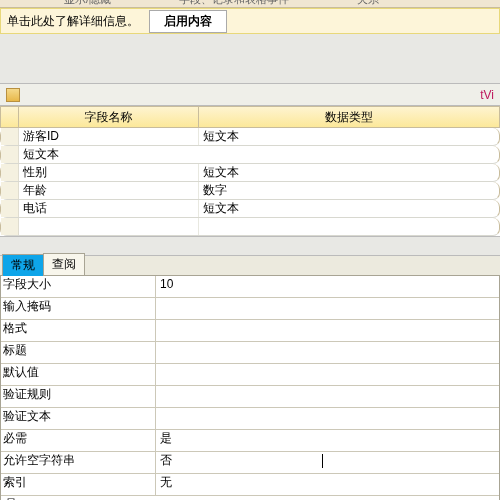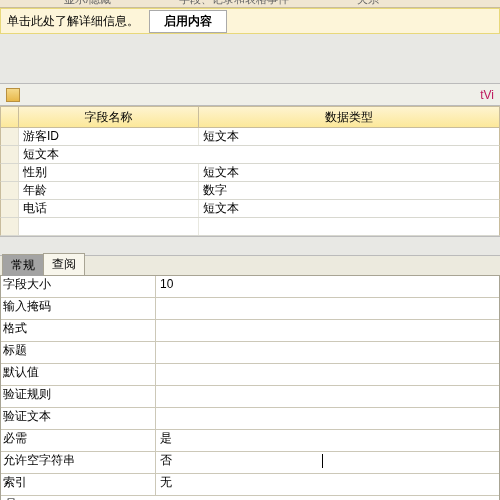--- a/index.html
+++ b/index.html
@@ -17,31 +17,31 @@
 .tab-header { background: #efefe9; border-bottom: 1px solid #bbb; height: 22px; display: flex; align-items: center; justify-content: space-between; padding: 0 6px; }
 .table-icon { width: 14px; height: 14px; background: linear-gradient(#f5d98a, #e8b84a); border: 1px solid #b89040; display: inline-block; }
 .tab-right { color: #be185d; }
 
 .design-grid { background: #fff; }
 .grid-header { display: flex; background: linear-gradient(#fef4d0, #fce89a); border: 1px solid #c8bc9c; height: 22px; }
 .col-selector { width: 18px; border-right: 1px solid #c8bc9c; }
 .col-field { width: 180px; border-right: 1px solid #c8bc9c; text-align: center; line-height: 21px; }
 .col-type { flex: 1; text-align: center; line-height: 21px; }
 
-.grid-row { display: flex; border-bottom: 1px solid #d8d8d0; border-left: 1px solid #c8bc9c; border-right: 1px solid #c8bc9c; height: 18px; background: #fff; }
+.grid-row { display: flex; border-bottom: 1px solid #d8d8d0; border-left: 1px solid #c8bc9c; border-right: 1px solid #c8bc9c; height: 18px; background: #fff; border-radius: 7px; }
 .grid-row .row-sel { width: 18px; border-right: 1px solid #e0ddd0; background: #f5f1e0; }
 .grid-row .cell-field { width: 180px; border-right: 1px solid #e8e8e0; padding-left: 4px; line-height: 17px; }
 .grid-row .cell-type { flex: 1; padding-left: 4px; line-height: 17px; }
 .grid-row.selected .cell-field { border: 1px solid #d88; background: #fff8f8; margin: -1px 0; padding-left: 3px; }
 
 .props-gap { height: 20px; background: #e8e8e4; border-top: 1px solid #bbb; border-bottom: 1px solid #bbb; }
 
 .prop-tabs { display: flex; background: #eceade; border-bottom: 1px solid #a8a494; padding-left: 2px; height: 20px; align-items: flex-end; }
 .prop-tab { padding: 2px 8px; border: 1px solid #a8a494; background: #f8f6ec; border-bottom: none; margin-right: -1px; font-size: 12px; cursor: pointer; }
-.prop-tab.active { background: #a3a3a3; position: relative; top: 1px; }
+.prop-tab.active { background: #0ea5e9; position: relative; top: 1px; }
 
 .prop-grid { background: #fff; border-left: 1px solid #a8a494; border-right: 1px solid #a8a494; }
 .prop-row { display: flex; border-bottom: 1px solid #ccc8b8; height: 22px; }
 .prop-label { width: 155px; padding-left: 2px; line-height: 17px; border-right: 1px solid #ccc8b8; }
 .prop-value { flex: 1; padding-left: 4px; line-height: 17px; position: relative; }
 .cursor { display: inline-block; width: 1px; height: 14px; border-right: 1px solid #000; margin-left: 150px; vertical-align: middle; }
 </style>
 </head>
 <body>
 

